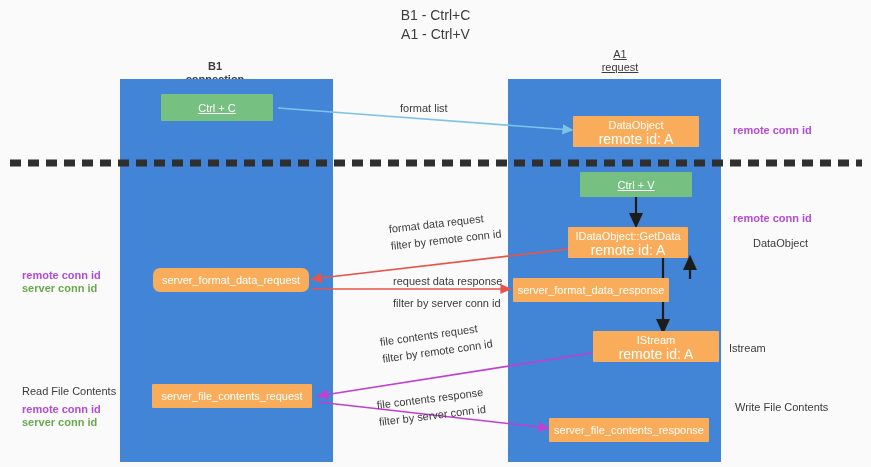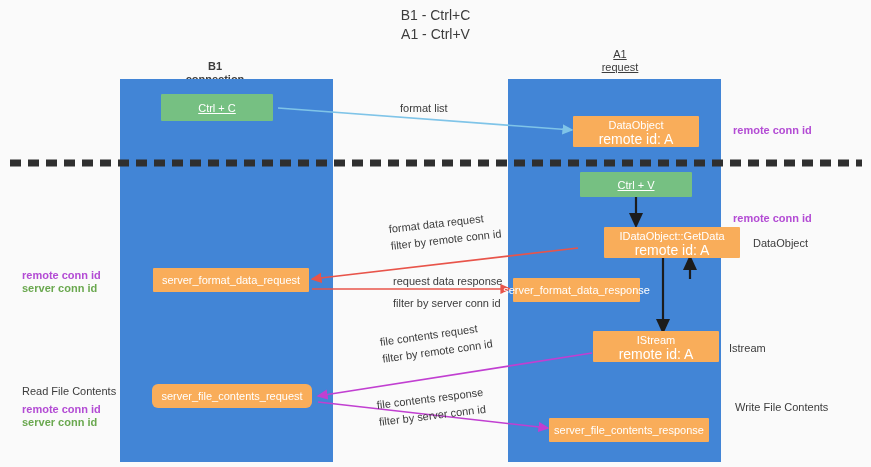--- a/index.html
+++ b/index.html
@@ -114,39 +114,39 @@
 
   <div class="abs node orange" style="left:573px;top:116px;width:126px;height:31px;">
     <span>DataObject</span>
     <span class="l2">remote id: A</span>
   </div>
 
   <div class="abs node green" style="left:580px;top:172px;width:112px;height:25px;">
     <span>Ctrl + V</span>
   </div>
 
-  <div class="abs node orange" style="left:568px;top:227px;width:136px;height:31px;margin-left:36px;">
+  <div class="abs node orange" style="left:568px;top:227px;width:120px;height:31px;">
     <span>IDataObject::GetData</span>
     <span class="l2">remote id: A</span>
   </div>
 
-  <div class="abs node orange" style="left:153px;top:268px;width:156px;height:24px;">
+  <div class="abs node orange" style="left:153px;top:268px;width:156px;height:24px;border-radius:7px;">
     <span>server_format_data_request</span>
   </div>
 
-  <div class="abs node orange" style="left:513px;top:278px;width:127px;height:24px;">
+  <div class="abs node orange" style="left:513px;top:278px;width:156px;height:24px;">
     <span>server_format_data_response</span>
   </div>
 
   <div class="abs node orange" style="left:593px;top:331px;width:126px;height:31px;">
     <span>IStream</span>
     <span class="l2">remote id: A</span>
   </div>
 
-  <div class="abs node orange" style="left:152px;top:384px;width:160px;height:24px;border-radius:6px;">
+  <div class="abs node orange" style="left:152px;top:384px;width:160px;height:24px;">
     <span>server_file_contents_request</span>
   </div>
 
   <div class="abs node orange" style="left:549px;top:418px;width:160px;height:24px;">
     <span>server_file_contents_response</span>
   </div>
 
   <div class="abs lbl" style="left:400px;top:101px;">format list</div>
 
   <div class="abs rot" style="left:388px;top:222px;transform:rotate(-6.5deg);">

